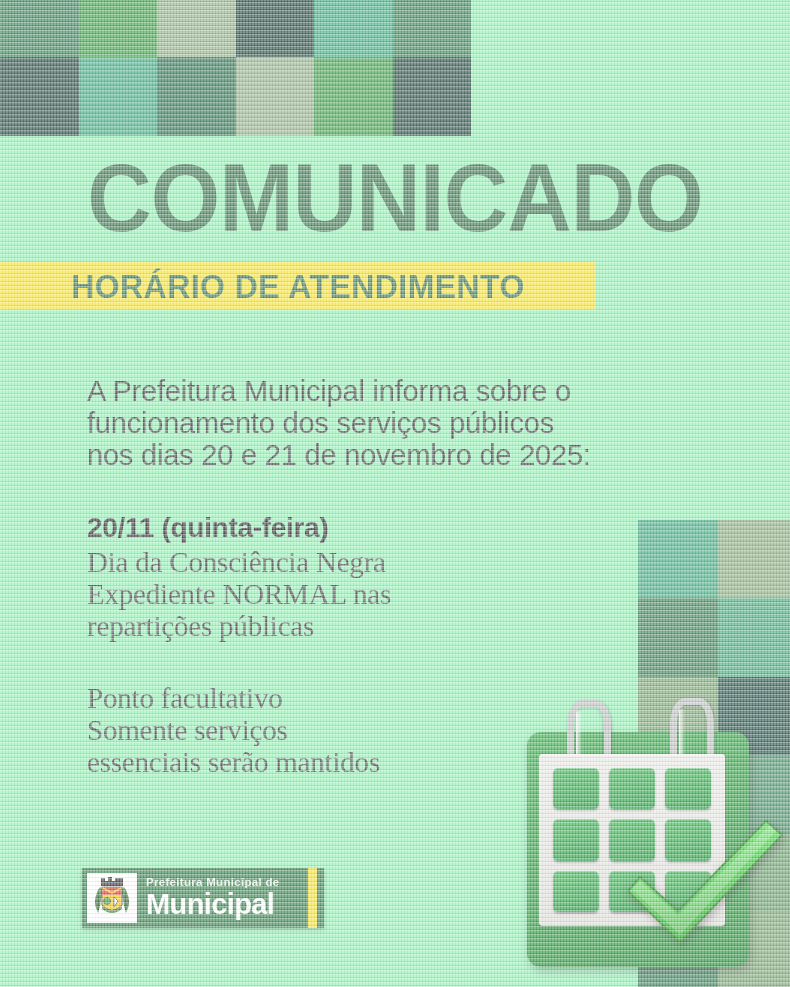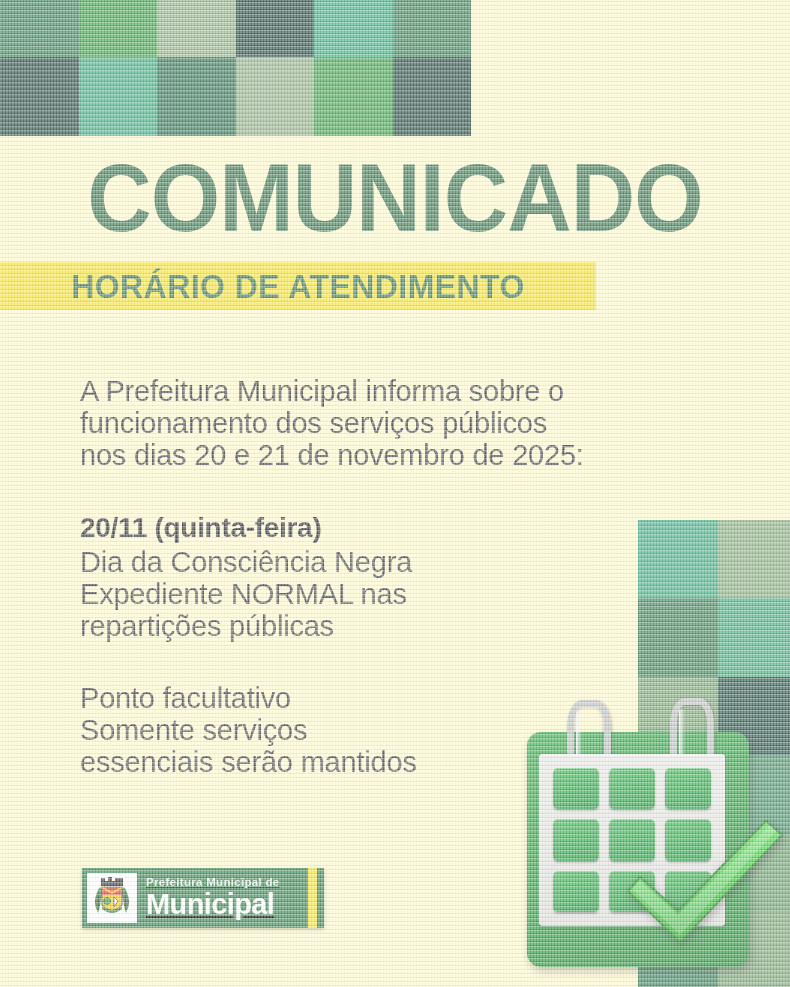--- a/index.html
+++ b/index.html
@@ -5,21 +5,21 @@
   html,body{margin:0;padding:0;}
   body{
     width:790px;height:987px;
     font-family:"Liberation Sans","DejaVu Sans",sans-serif;
     background:#e9e9e9;
     overflow:hidden;
   }
   #poster{
     position:relative;
     width:790px;height:987px;
-    background:#fef9c3;
+    background:#86efac;
     overflow:hidden;
   }
   
   #texture{
     position:absolute;inset:0;
     pointer-events:none;
     background-image:
       repeating-linear-gradient(0deg, rgba(255,255,255,0.55) 0px, rgba(255,255,255,0.55) 1px, rgba(176,176,176,0.22) 1px, rgba(176,176,176,0.22) 2px, rgba(255,255,255,0.30) 2px, rgba(255,255,255,0.30) 4px),
       repeating-linear-gradient(90deg, rgba(255,255,255,0.30) 0px, rgba(255,255,255,0.30) 2px, rgba(160,160,160,0.10) 2px, rgba(160,160,160,0.10) 3px);
     opacity:.85;
@@ -66,36 +66,36 @@
     display:flex;align-items:center;justify-content:center;
     font-size:34px;font-weight:bold;letter-spacing:.5px;
     color:#2f6e44;
     transform:scaleX(.94);
     transform-origin:center center;
     z-index:21;white-space:nowrap;
   }
 
   
   #body-copy{
-    position:absolute;left:80px;top:375px;width:600px;
+    position:absolute;left:87px;top:375px;width:600px;
     z-index:25;color:#333336;
   }
   .intro{
     font-size:29px;line-height:32px;font-weight:normal;
     letter-spacing:-.2px;
     white-space:pre-line;
   }
   .block{margin-top:40px;}
   .block .head{
     font-size:28px;font-weight:bold;letter-spacing:-.3px;
     color:#232326;line-height:34px;
   }
   .block .lines{
     font-size:29px;line-height:32px;letter-spacing:-.2px;
-    color:#3a3a3d;white-space:pre-line;margin-top:1px;
+    color:#3a3a3d;white-space:pre-line;margin-top:1px;font-family:Liberation Serif, serif;
   }
 
   
   #calendar-wrap{
     position:absolute;left:515px;top:690px;width:275px;height:297px;z-index:30;
   }
   .ring{
     position:absolute;width:30px;height:66px;
     border:7px solid #b9bcbb;
     border-radius:15px/26px;
@@ -149,21 +149,21 @@
     box-shadow:0 2px 4px rgba(0,0,0,.25);
   }
   #logo-stripe{
     position:absolute;right:7px;top:0;width:9px;height:100%;
     background:#f5e11e;
   }
   #crest{
     width:50px;height:50px;margin-left:5px;background:#fff;
     flex:0 0 auto;display:flex;align-items:center;justify-content:center;
   }
-  #logo-text{margin-left:9px;line-height:1;text-decoration:underline;}
+  #logo-text{margin-left:9px;line-height:1;}
   #logo-small{
     font-size:11.5px;color:#eaf3ea;font-weight:bold;letter-spacing:.3px;
   }
   #logo-big{
     font-size:29px;color:#ffffff;font-weight:bold;letter-spacing:-.6px;
     margin-top:2px;
   }
 </style>
 </head>
 <body>

